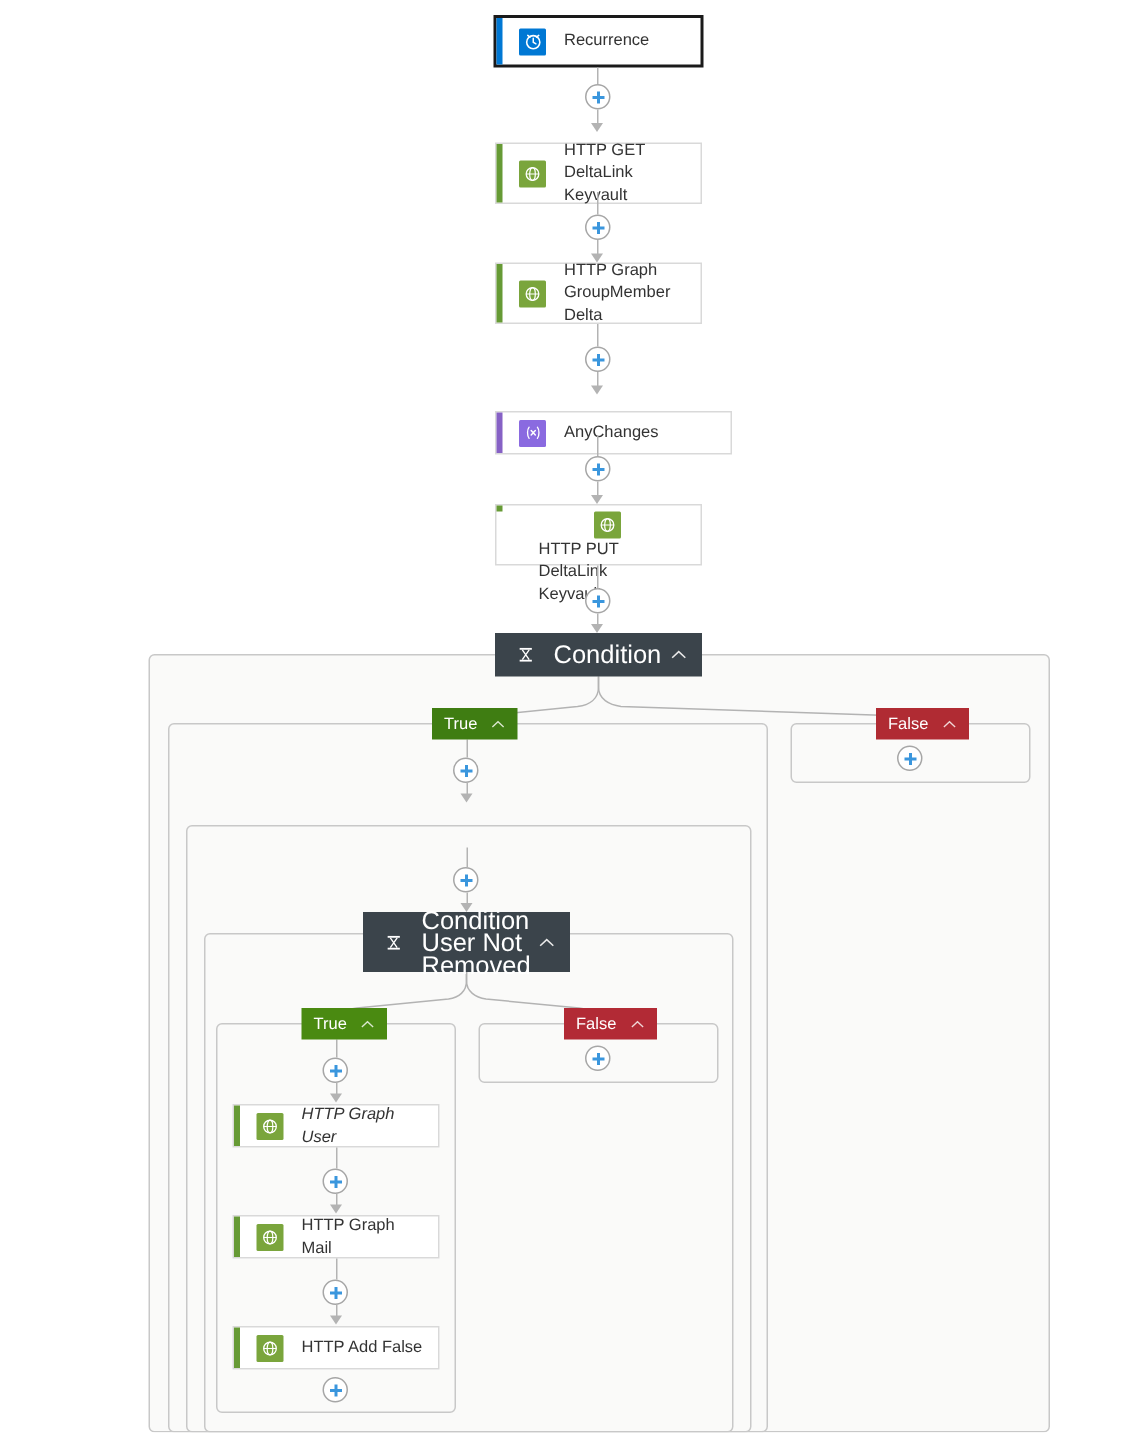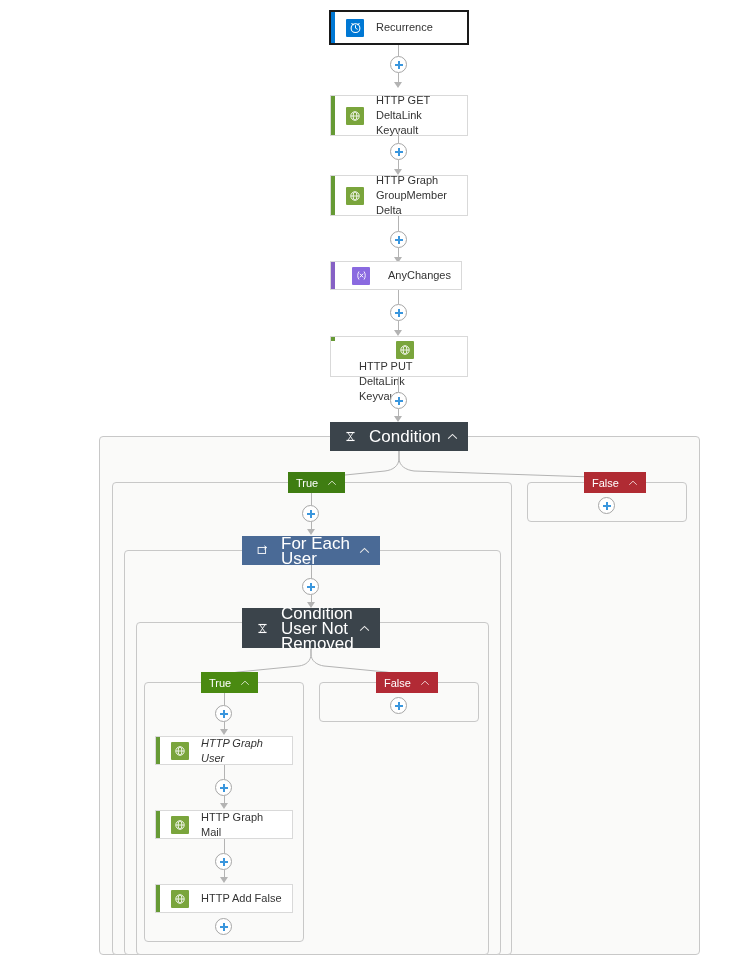--- a/index.html
+++ b/index.html
@@ -195,21 +195,21 @@
       </svg>
     </div>
     <div class="lbl" style="width:95px;">HTTP Graph GroupMember Delta</div>
   </div>
 
   <div class="vline" style="left:398px; top:216px; height:15px;"></div>
   <div class="plusbtn" style="left:390px; top:231px;"></div>
   <div class="vline" style="left:398px; top:248px; height:11px;"></div>
   <div class="arrowhead" style="left:394px; top:257px;"></div>
 
-  <div class="card" style="left:330px; top:261px; width:132px; height:29px;justify-content:space-between;">
+  <div class="card" style="left:330px; top:274px; width:158px; height:29px;">
     <div class="accent" style="background:#8661c5;"></div>
     <div class="ic" style="background:#8a6ae0;">
       <svg width="13" height="13" viewBox="0 0 16 16">
         <path d="M4.6 3.4 C2.9 5.4 2.9 10.6 4.6 12.6" fill="none" stroke="#ffffff" stroke-width="1.1" stroke-linecap="round"></path>
         <path d="M11.4 3.4 C13.1 5.4 13.1 10.6 11.4 12.6" fill="none" stroke="#ffffff" stroke-width="1.1" stroke-linecap="round"></path>
         <path d="M6.3 6.1 L9.7 9.9 M9.7 6.1 L6.3 9.9" stroke="#ffffff" stroke-width="1.2" stroke-linecap="round"></path>
       </svg>
     </div>
     <div class="lbl">AnyChanges</div>
   </div>
@@ -275,34 +275,20 @@
     </span>
   </div>
 
   <div class="plusbtn" style="left:598px; top:497px;"></div>
 
   <div class="vline" style="left:311px; top:493px; height:12px;"></div>
   <div class="plusbtn" style="left:302px; top:505px;"></div>
   <div class="vline" style="left:311px; top:522px; height:8px;"></div>
   <div class="arrowhead" style="left:307px; top:529px;"></div>
 
-  <div class="scopehdr" style="left:242px; top:536px; width:138px; height:29px; background:#4a6a96;">
-    <div class="ic">
-      <svg width="13" height="13" viewBox="0 0 16 16">
-        <rect x="2.6" y="4.2" width="9.2" height="7.4" fill="none" stroke="#ffffff" stroke-width="1.1"></rect>
-        <path d="M10.2 2.2 L13.2 4.3 L10.2 6.4" fill="none" stroke="#ffffff" stroke-width="1.1" stroke-linejoin="round"></path>
-      </svg>
-    </div>
-    <div class="lbl">For Each User</div>
-    <div class="chev">
-      <svg width="11" height="7" viewBox="0 0 12 8">
-          <path d="M1 6.3 L6 1.6 L11 6.3" fill="none" stroke="#e8e8e8" stroke-width="1.2"></path>
-        </svg>
-    </div>
-  </div>
 
   <div class="vline" style="left:311px; top:565px; height:13px;"></div>
   <div class="plusbtn" style="left:302px; top:578px;"></div>
   <div class="vline" style="left:311px; top:595px; height:9px;"></div>
   <div class="arrowhead" style="left:307px; top:602px;"></div>
 
   <div class="scopehdr" style="left:242px; top:608px; width:138px; height:40px; background:#3b444b;">
     <div class="ic">
       <svg width="13" height="13" viewBox="0 0 16 16">
         <rect x="3" y="2.4" width="10" height="1.5" fill="#ffffff"></rect>

